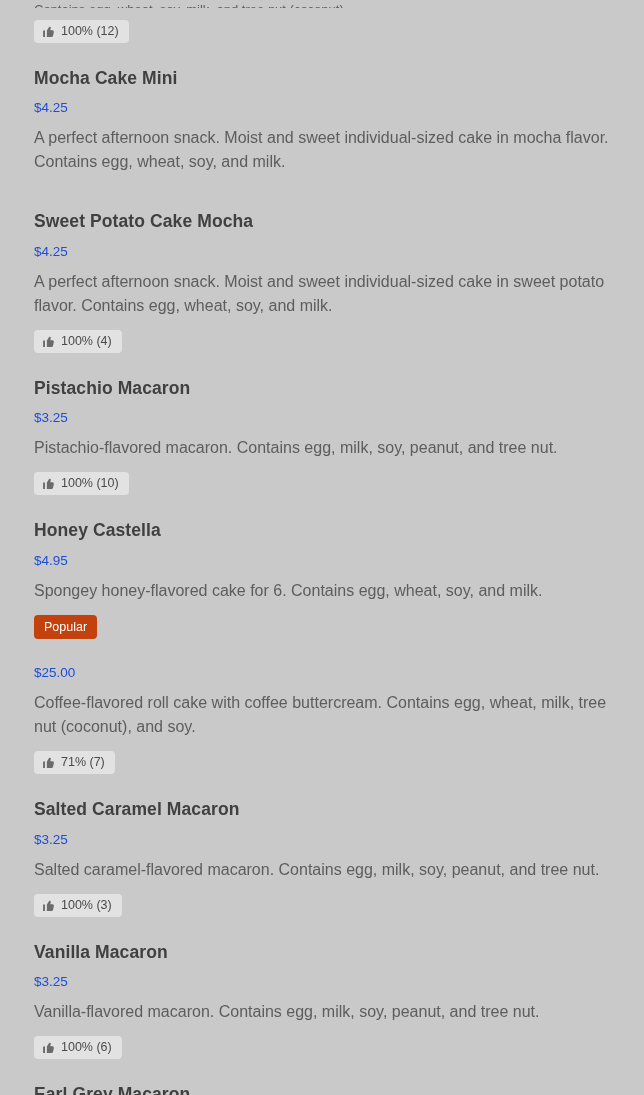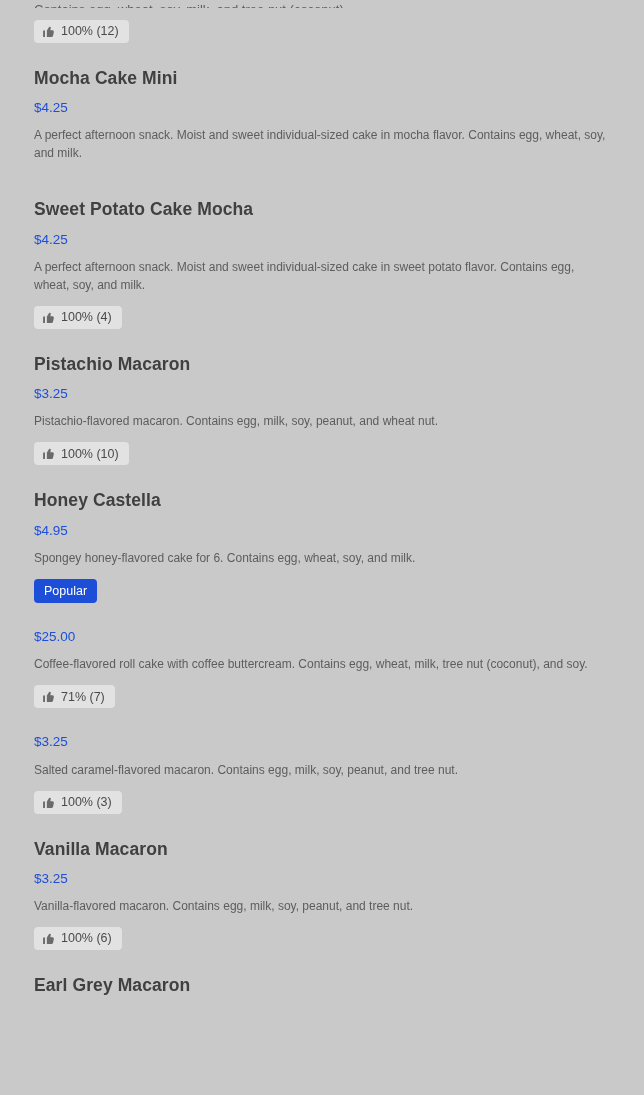--- a/index.html
+++ b/index.html
@@ -31,53 +31,52 @@
     letter-spacing: 0.1px;
     line-height: 1.1;
   }
   .item-price {
     font-size: 13.5px;
     color: #1d4ed8;
     margin: 0 0 10px 0;
     line-height: 1.2;
   }
   .item-desc {
-    font-size: 12px;
+    font-size: 16px;
     color: #5d5d5d;
     margin: 0 0 12px 0;
     line-height: 1.5;
     max-width: 590px;
   }
   .badge-row {
     display: flex;
     align-items: center;
     gap: 8px;
   }
   .rating-badge {
     display: inline-flex;
-    align-items: center;
     gap: 6px;
     background: #e2e2e2;
     border-radius: 4px;
     padding: 5px 10px 5px 8px;
     font-size: 12.5px;
     color: #4a4a4a;
     line-height: 1;
   }
   .thumb-icon {
     display: inline-block;
     width: 13px;
     height: 13px;
     position: relative;
     flex: none;
   }
   .thumb-icon svg { display: block; }
   .popular-badge {
     display: inline-block;
-    background: #1d4ed8;
+    background: #c2410c;
     color: #ffffff;
     border-radius: 4px;
     padding: 6px 10px;
     font-size: 12.5px;
     line-height: 1;
   }
   .top-partial {
     padding-top: 0;
   }
   .clipped-line {
@@ -126,21 +125,21 @@
             </svg>
         </span>
         <span>100% (4)</span>
       </span>
     </div>
   </div>
 
   <div class="menu-item">
     <h3 class="item-name">Pistachio Macaron</h3>
     <p class="item-price">$3.25</p>
-    <p class="item-desc">Pistachio-flavored macaron. Contains egg, milk, soy, peanut, and wheat nut.</p>
+    <p class="item-desc">Pistachio-flavored macaron. Contains egg, milk, soy, peanut, and tree nut.</p>
     <div class="badge-row">
       <span class="rating-badge">
         <span class="thumb-icon">
           <svg width="13" height="13" viewBox="0 0 24 24" fill="#6b6b6b">
               <path d="M2 10h3.5v12H2zM21.6 9.6h-6.2l.9-4.3c.2-1-.5-2-1.5-2.2-.7-.1-1.4.2-1.7.8L9 10.3V22h9.3c1 0 1.8-.7 2-1.6l1.6-7.6c.3-1.4-.8-2.7-2.3-2.7z"></path>
             </svg>
         </span>
         <span>100% (10)</span>
       </span>
     </div>
@@ -164,20 +163,21 @@
           <svg width="13" height="13" viewBox="0 0 24 24" fill="#6b6b6b">
               <path d="M2 10h3.5v12H2zM21.6 9.6h-6.2l.9-4.3c.2-1-.5-2-1.5-2.2-.7-.1-1.4.2-1.7.8L9 10.3V22h9.3c1 0 1.8-.7 2-1.6l1.6-7.6c.3-1.4-.8-2.7-2.3-2.7z"></path>
             </svg>
         </span>
         <span>71% (7)</span>
       </span>
     </div>
   </div>
 
   <div class="menu-item">
+    <h3 class="item-name">Salted Caramel Macaron</h3>
     <p class="item-price">$3.25</p>
     <p class="item-desc">Salted caramel-flavored macaron. Contains egg, milk, soy, peanut, and tree nut.</p>
     <div class="badge-row">
       <span class="rating-badge">
         <span class="thumb-icon">
           <svg width="13" height="13" viewBox="0 0 24 24" fill="#6b6b6b">
               <path d="M2 10h3.5v12H2zM21.6 9.6h-6.2l.9-4.3c.2-1-.5-2-1.5-2.2-.7-.1-1.4.2-1.7.8L9 10.3V22h9.3c1 0 1.8-.7 2-1.6l1.6-7.6c.3-1.4-.8-2.7-2.3-2.7z"></path>
             </svg>
         </span>
         <span>100% (3)</span>

